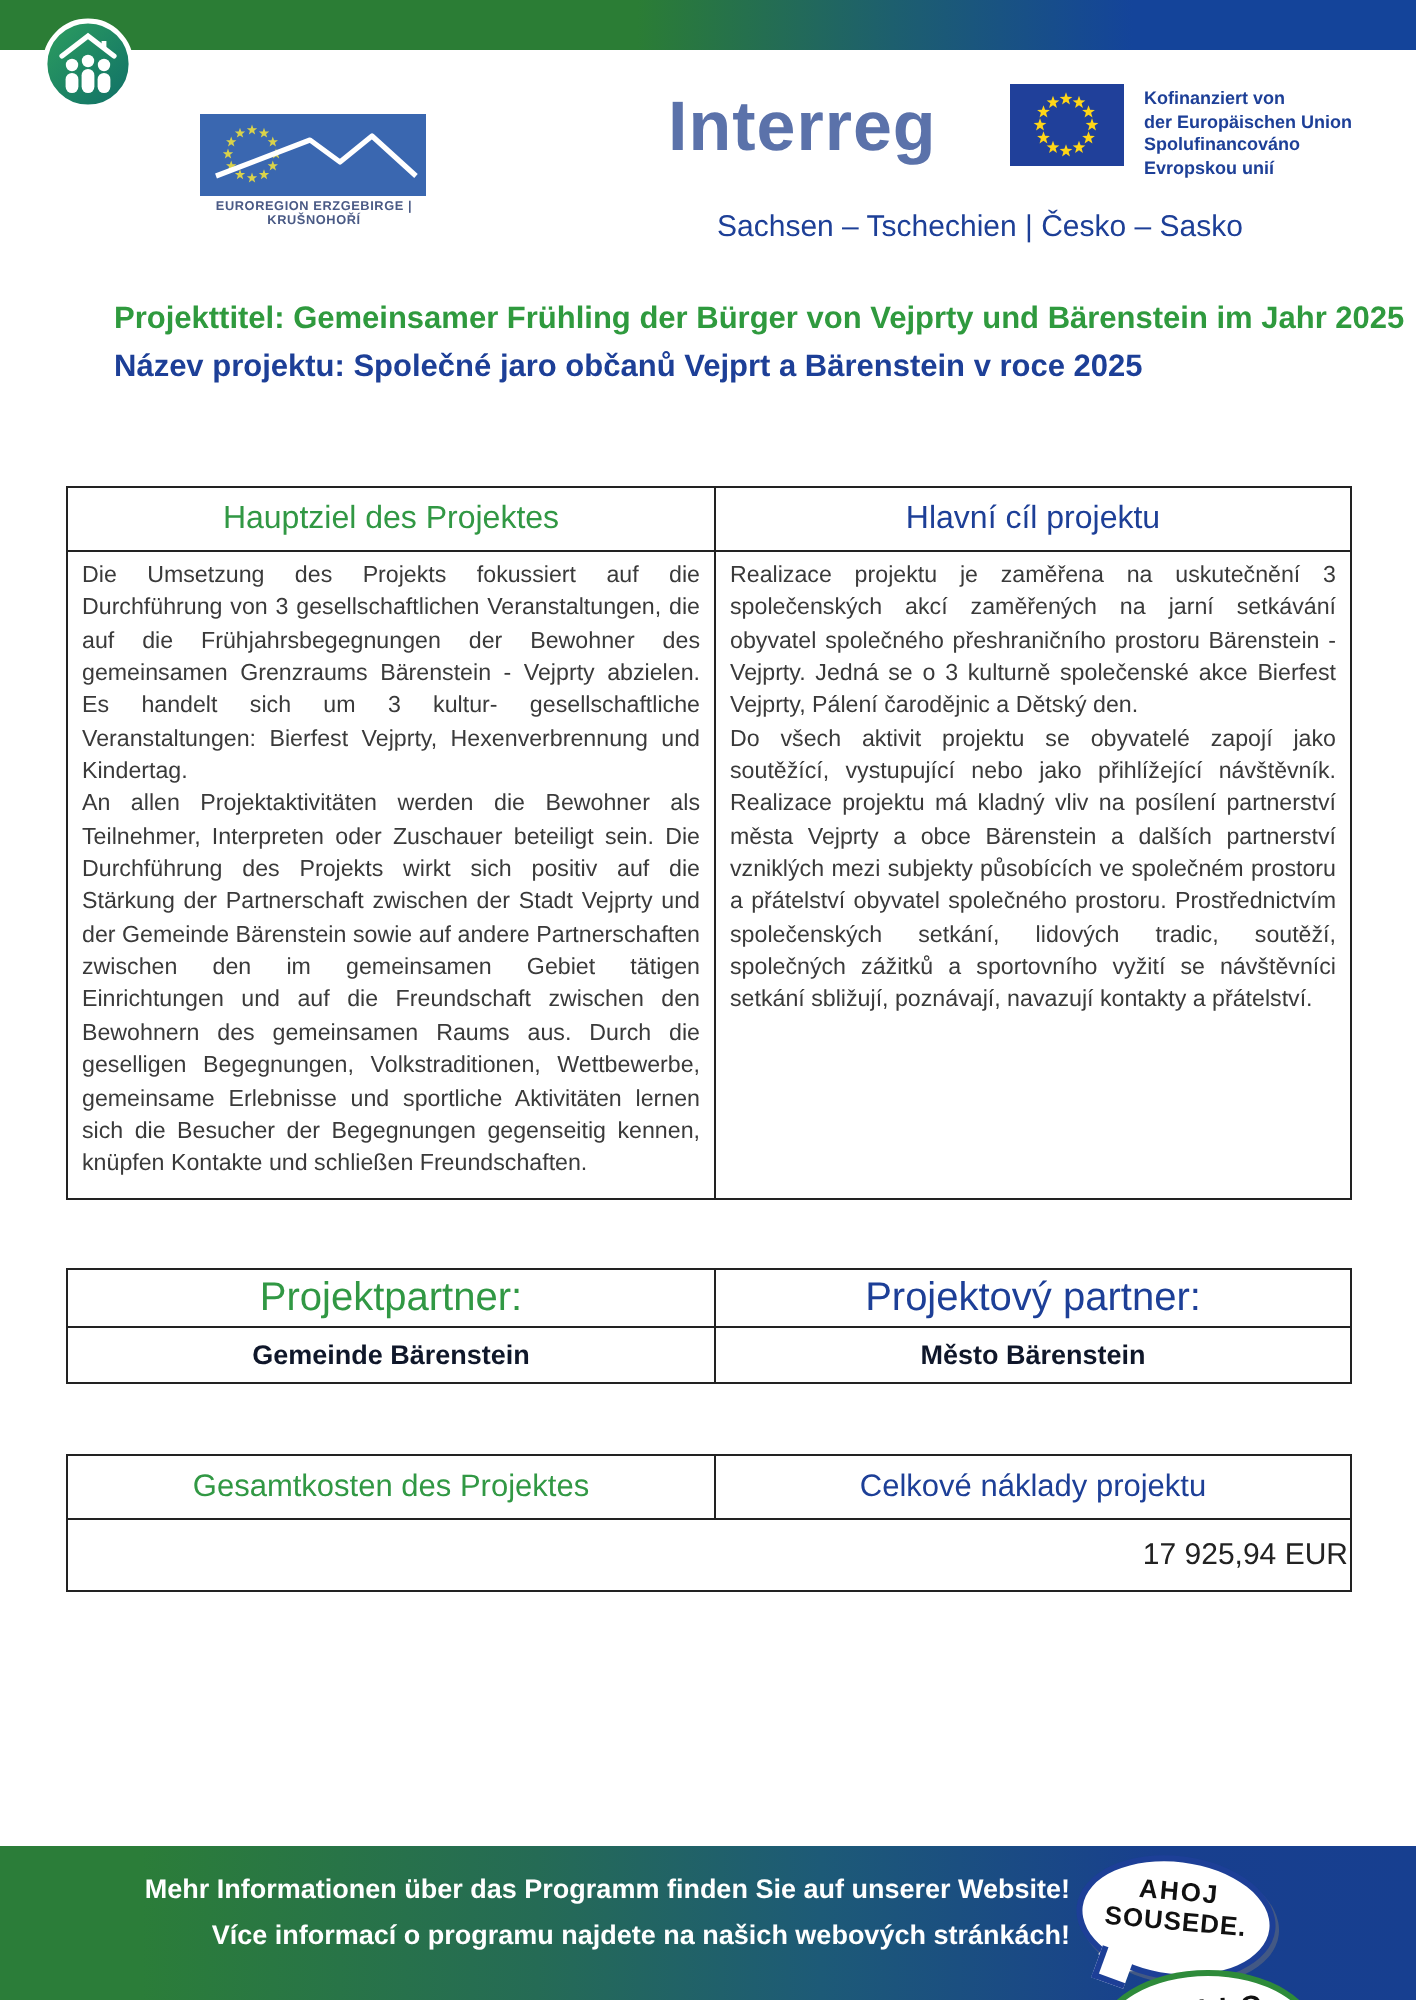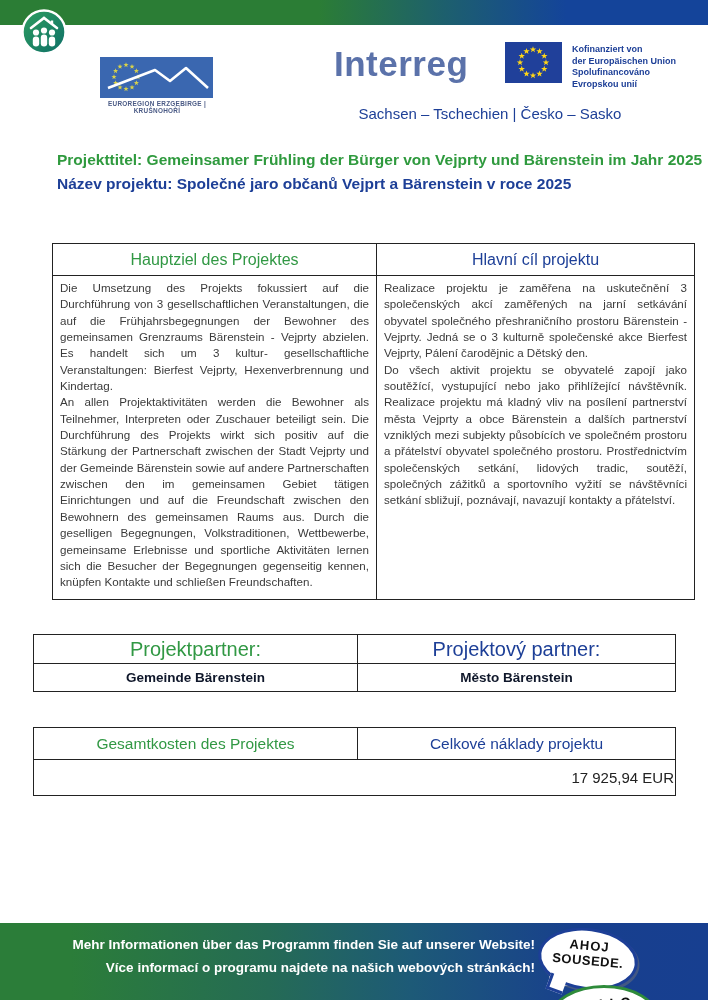--- a/index.html
+++ b/index.html
@@ -29,21 +29,21 @@
 
   
   .titles{position:absolute;left:33px;top:148px;width:648px;margin-left:24px;}
   .title-de{font-size:15.5px;font-weight:bold;color:#2f9a3e;line-height:24px;}
   .title-cs{font-size:15.5px;font-weight:bold;color:#1d3f97;line-height:24px;margin-top:0px;}
 
   
   table{border-collapse:collapse;table-layout:fixed;}
   td,th{border:1.5px solid #222;}
   .tbl{position:absolute;left:33px;width:643px;}
-  .tbl-goal{top:243px;margin-left:19px;}
+  .tbl-goal{top:243px;}
   .tbl-partner{top:634px;}
   .tbl-cost{top:727px;}
   .hd{font-weight:normal;text-align:center;vertical-align:middle;font-size:16px;}
   .hd-de{color:#319844;}
   .hd-cs{color:#1d3f97;}
   .tbl-goal .hd{height:29px;}
   .goal-cell{vertical-align:top;padding:4px 7px 8px 7px;font-size:11.6px;line-height:16.35px;
     text-align:justify;color:#3a3a3a;}
   .goal-cell p{margin:0;}
   .tbl-partner .hd{height:26px;font-size:20px;}

